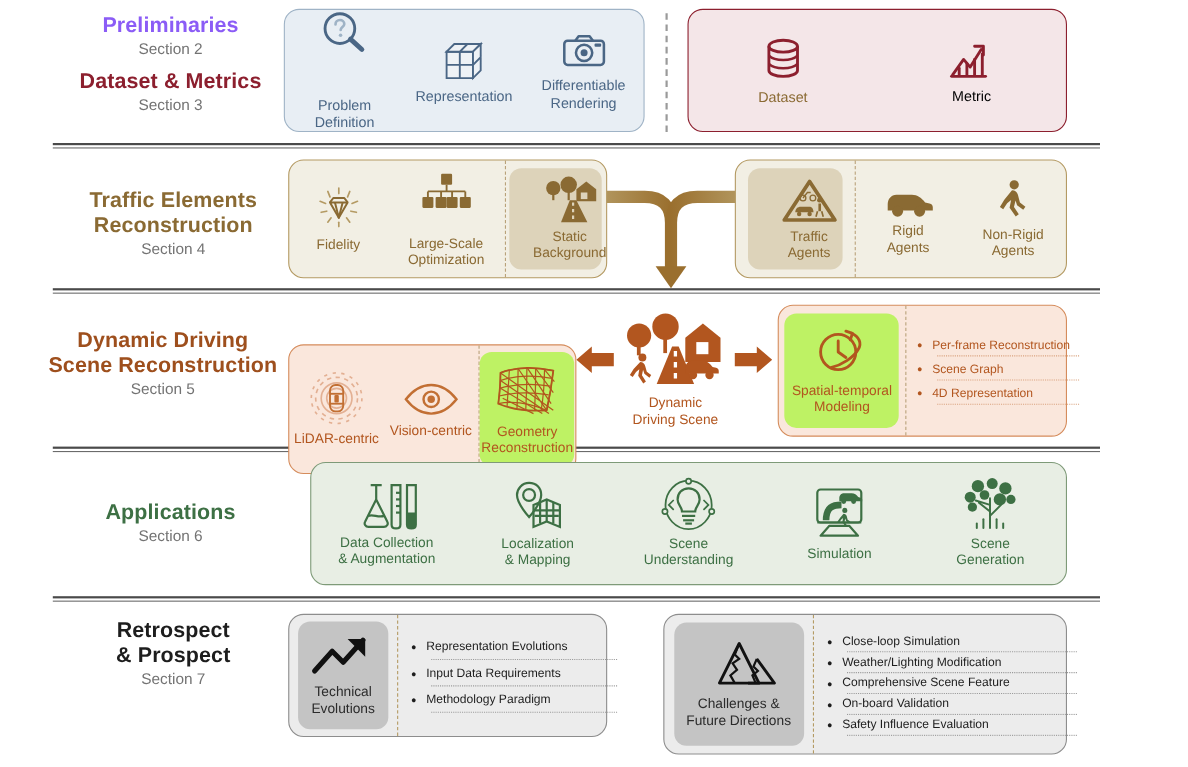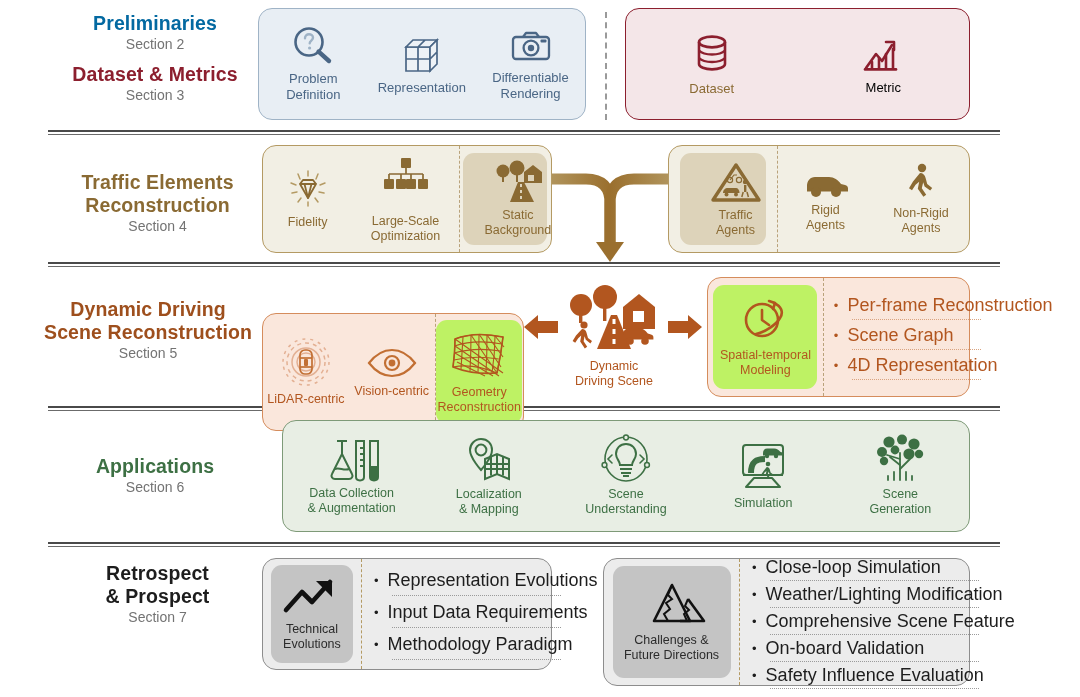--- a/index.html
+++ b/index.html
@@ -15,21 +15,21 @@
   .divider::before,.divider::after{
     content:"";position:absolute;left:0;right:0;height:1.5px;background:#4a4a4a;
   }
   .divider::before{top:0;}
   .divider::after{top:3.5px;background:#6b6b6b;}
 
   
   .rowlabel{position:absolute;text-align:center;line-height:1.18;}
   .rowlabel .t{font-size:19.5px;font-weight:600;letter-spacing:.1px;}
   .rowlabel .s{font-size:14px;color:#737373;font-weight:400;margin-top:1px;}
-  .lab-blue .t{color:#0369a1;}
+  .lab-blue .t{color:#8b5cf6;}
   .lab-red  .t{color:#8c1f2e;}
   .lab-gold .t{color:#8a6a33;margin-top:16px;}
   .lab-orange .t{color:#9e4f1d;}
   .lab-green .t{color:#3d7044;}
   .lab-black .t{color:#1d1d1d;}
 
   
   .panel{position:absolute;border-radius:14px;box-sizing:border-box;}
   .cellrow{display:flex;height:100%;align-items:stretch;}
   .cell{display:flex;flex-direction:column;align-items:center;justify-content:center;
@@ -57,21 +57,21 @@
         justify-content:center;box-sizing:border-box;}
   .tile-gold{background:#ddd3ba;padding-left:25px;}
   .tile-orange{background:#bef264;}
   .tile-grey{background:#c4c4c4;}
 
   
   .bullets{display:flex;flex-direction:column;justify-content:center;
            box-sizing:border-box;height:100%;}
   .bullet{display:flex;align-items:center;gap:9px;padding:1px 0;}
   .bullet .dot{font-size:13px;line-height:1;}
-  .bullet .bt{font-size:18px;white-space:nowrap;}
+  .bullet .bt{font-size:11px;white-space:nowrap;}
   .bl-orange .dot,.bl-orange .bt{color:#b2561f;}
   .bl-orange .line{border-bottom:1.2px dotted #d9a37f;}
   .bl-grey .dot,.bl-grey .bt{color:#1d1d1d;}
   .bl-grey .line{border-bottom:1.2px dotted #9a9a9a;}
   .bl-underline{width:100%;}
 
   .dashsep-v{position:absolute;border-left:2px dashed #9a9a9a;}
 
   svg{display:block;overflow:visible;}
 </style>
@@ -91,21 +91,21 @@
   </div>
   <div class="rowlabel lab-red" style="left:40px;top:63px;width:230px;">
     <div class="t">Dataset &amp; Metrics</div>
     <div class="s">Section 3</div>
   </div>
 
   <div class="dashsep-v" style="left:605px;top:12px;height:108px;"></div>
 
   <div class="panel p-blue" style="left:258px;top:8px;width:328px;height:112px;">
     <div class="cellrow">
-      <div class="cell" style="width:33.3%;">
+      <div class="cell" style="width:33.3%;justify-content:space-between;">
         <div class="icon">
           <svg width="46" height="42" viewBox="0 0 46 42">
             <circle cx="19" cy="17" r="13.5" fill="none" stroke="#4a6685" stroke-width="2.6"></circle>
             <line x1="28.6" y1="26.6" x2="39" y2="36" stroke="#4a6685" stroke-width="4.4" stroke-linecap="round"></line>
             <path d="M15 13.2c0-2.4 1.8-4 4-4s4 1.5 4 3.6c0 2.6-3.3 3-3.3 5.4" fill="none" stroke="#9fb3c6" stroke-width="2.4" stroke-linecap="round"></path>
             <circle cx="19.6" cy="23" r="1.6" fill="#9fb3c6"></circle>
           </svg>
         </div>
         <div class="cap">Problem<br>Definition</div>
       </div>

